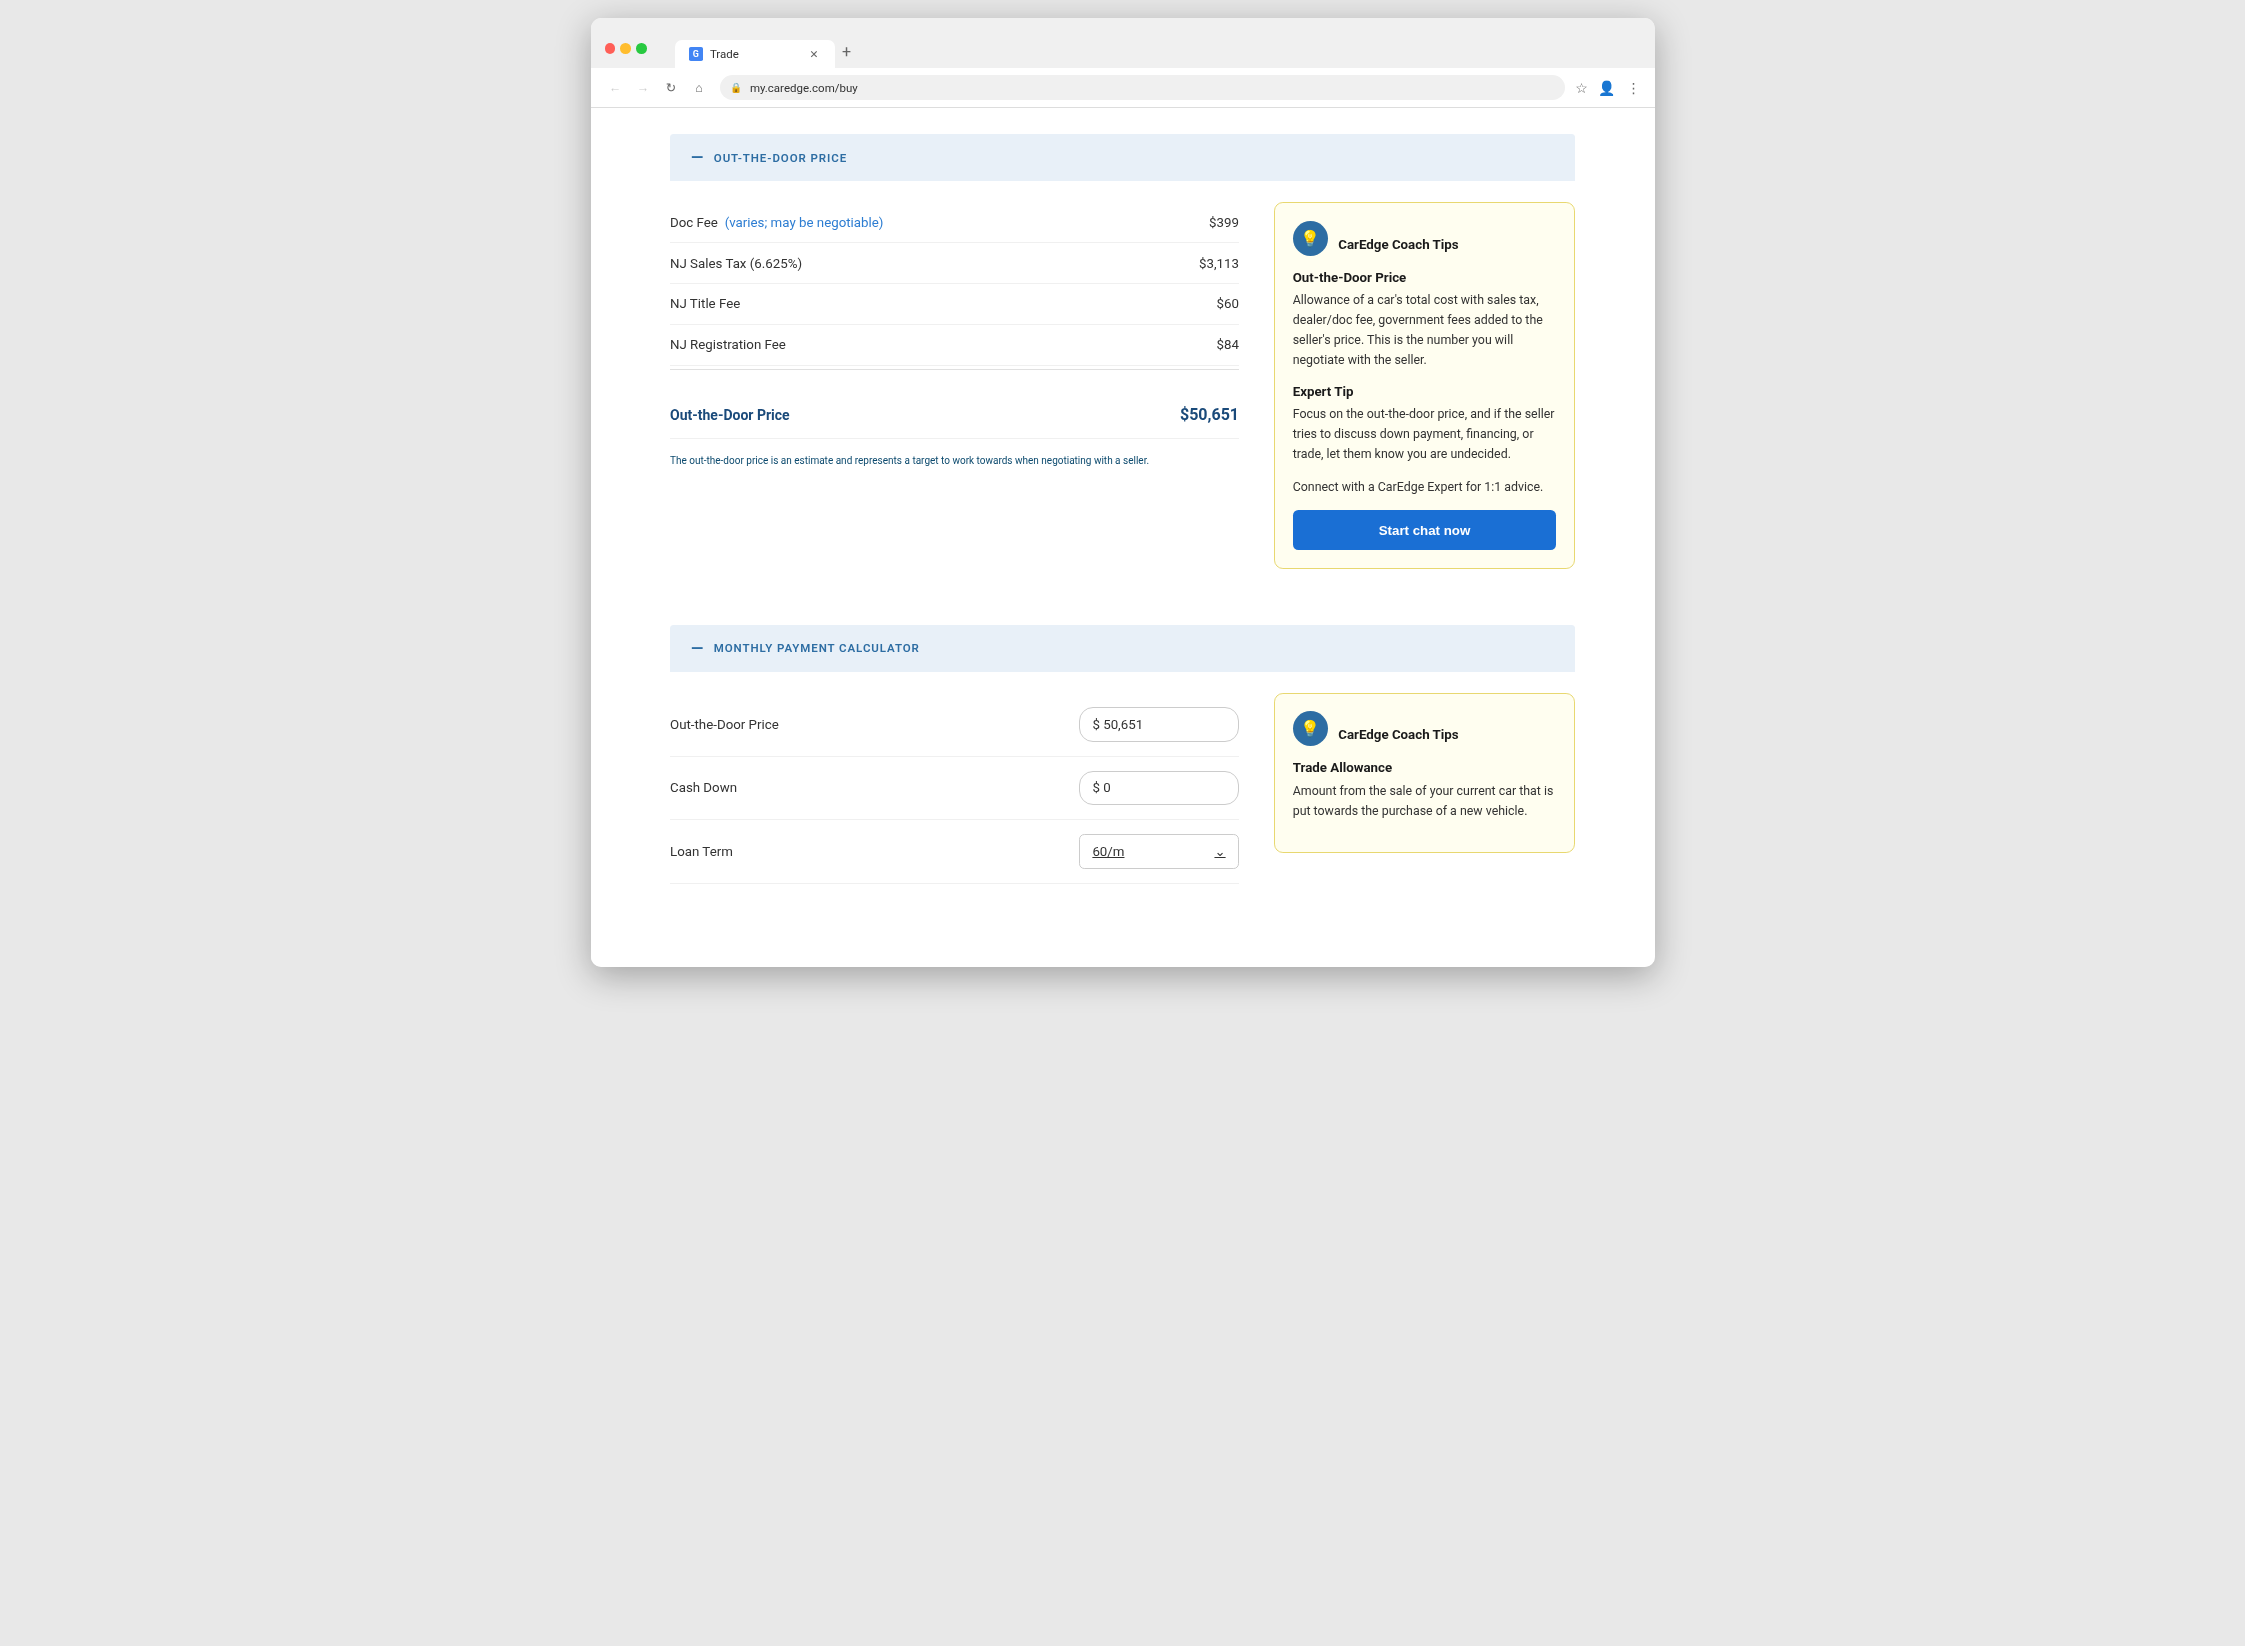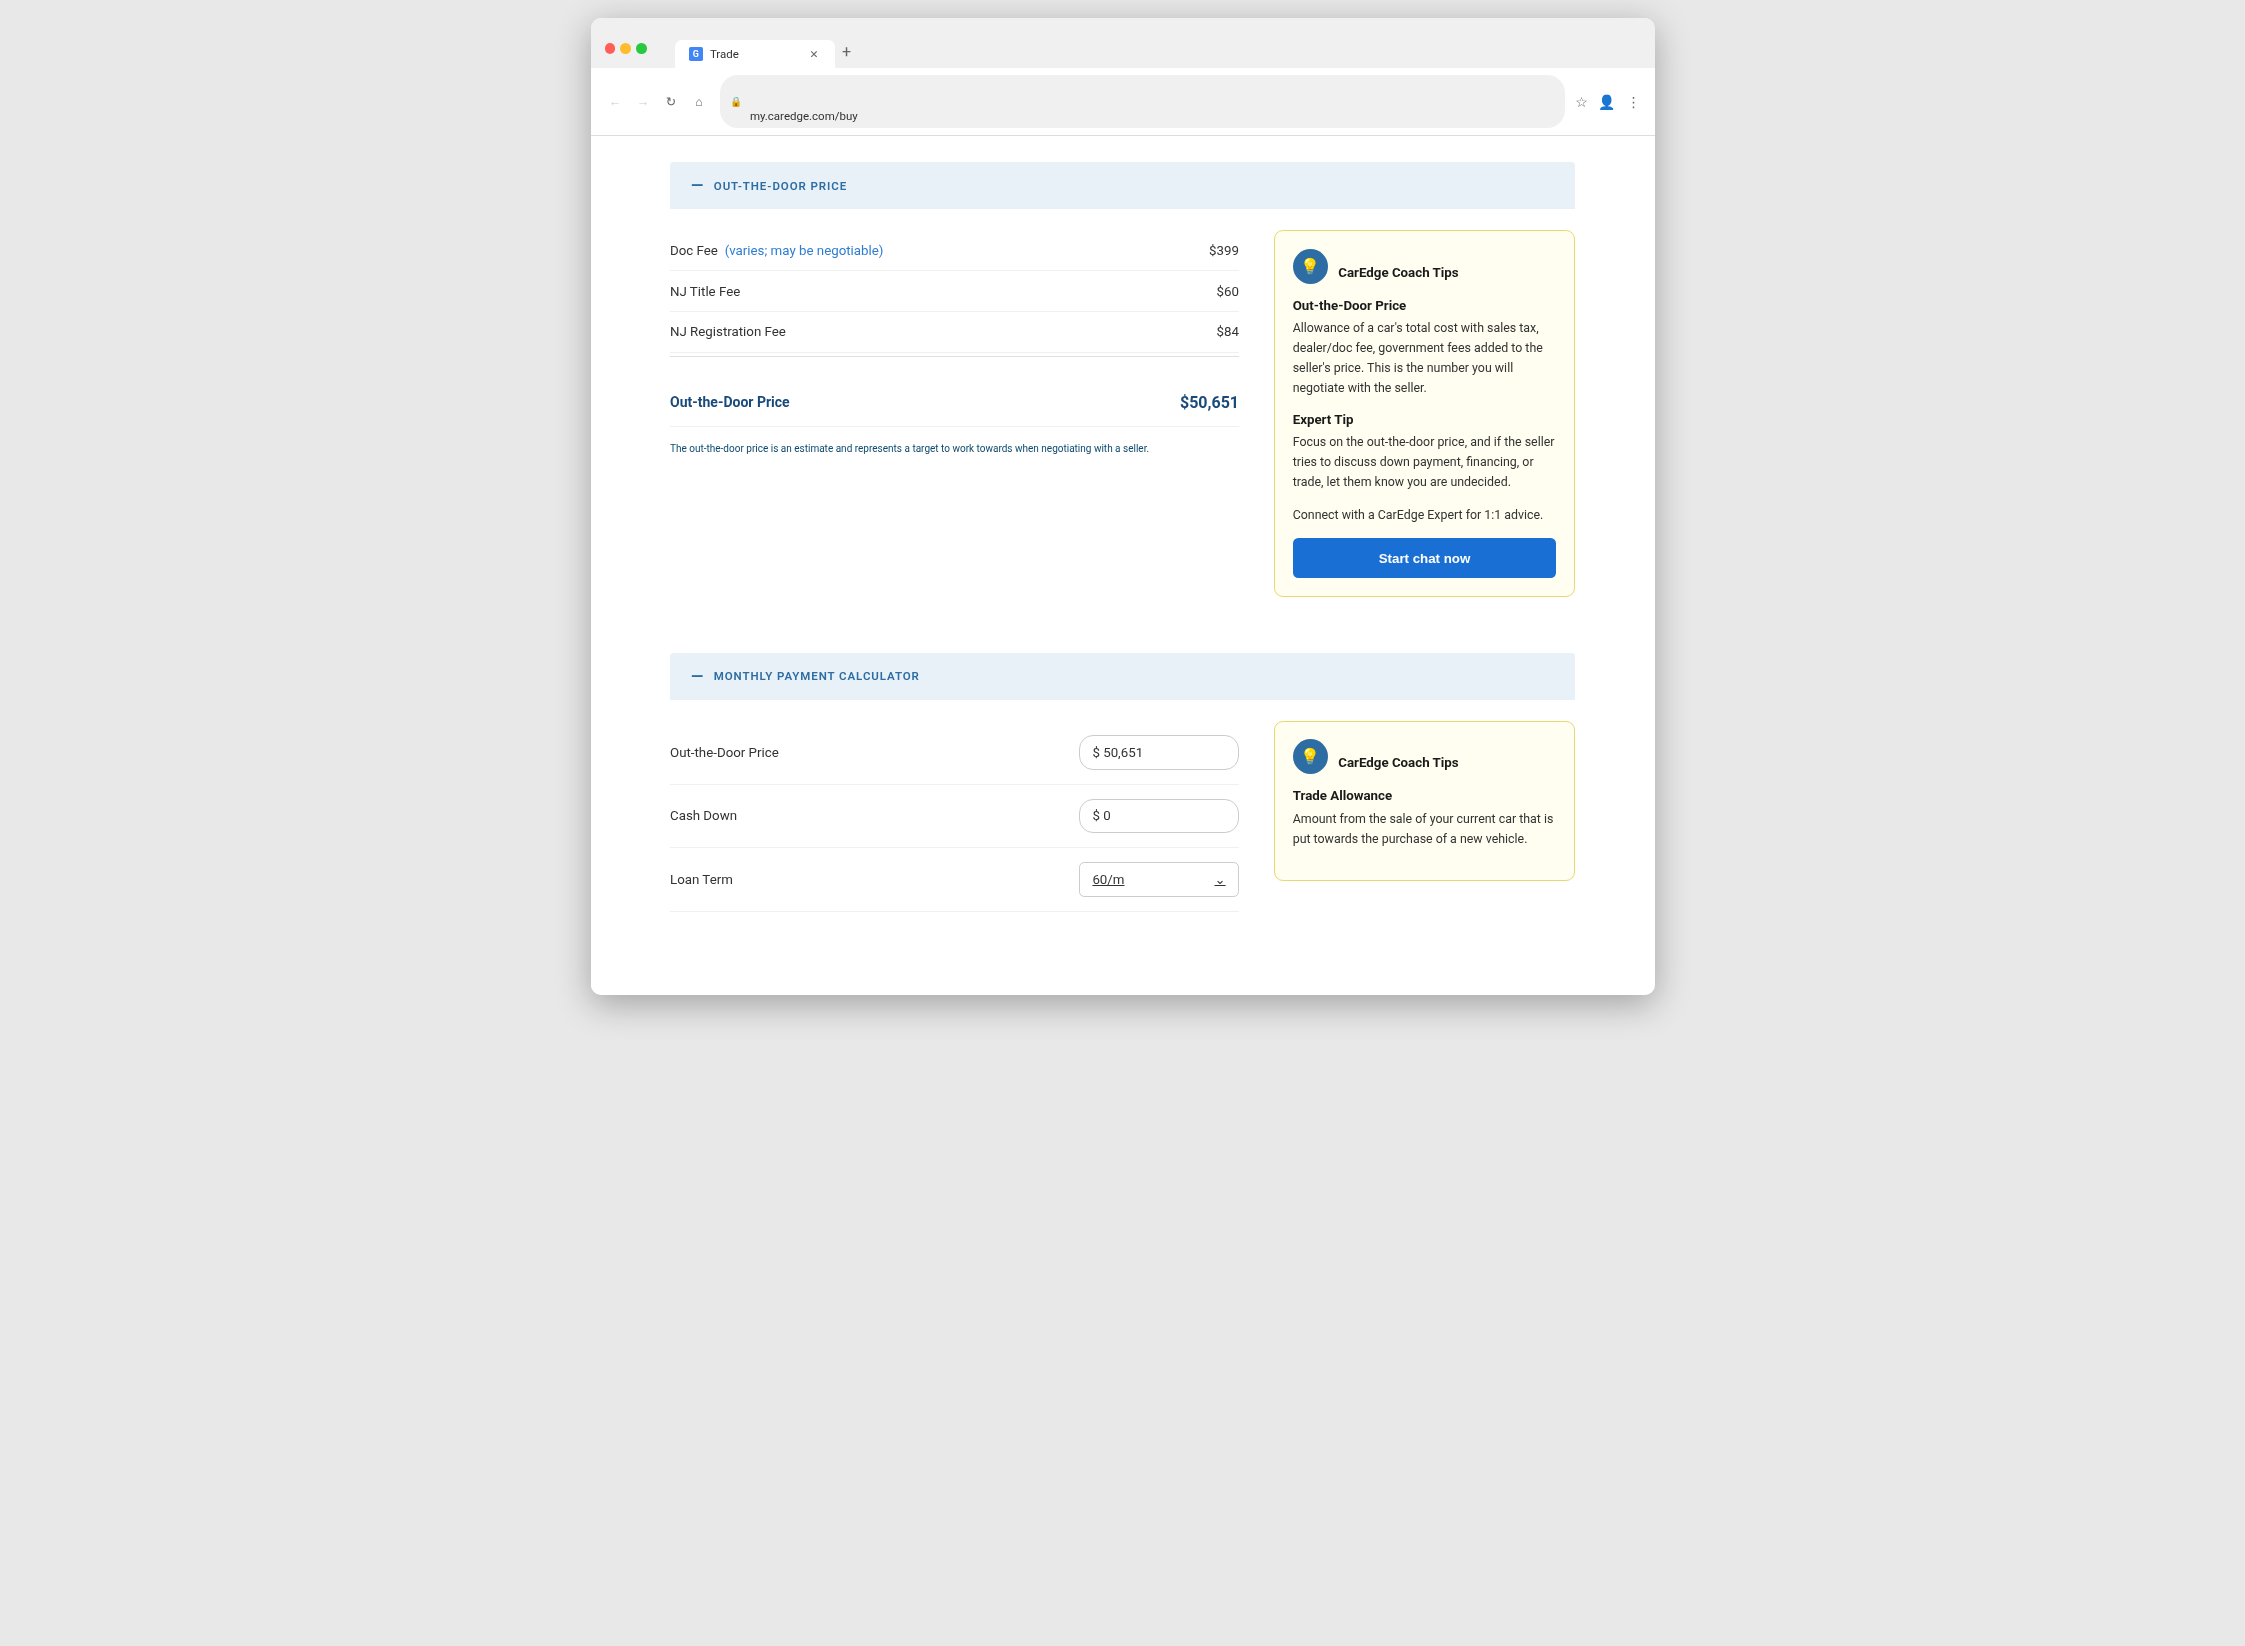--- a/index.html
+++ b/index.html
@@ -142,21 +142,20 @@
     }
 
     .lock-icon {
       color: #666;
       font-size: 9.8px;
     }
 
     .url-text {
       color: #333;
       font-size: 11.5px;
-      margin-top: 28px;
     }
 
     .address-bar-right {
       display: flex;
       gap: 10.6px;
       align-items: center;
       color: #666;
     }
 
     .browser-content {
@@ -424,20 +423,24 @@
 
 
             <div class="price-row">
               <span>
                 <span>Doc Fee</span>
                 <span style="color:#2d7dd2; margin-left:3.5px;">(varies; may be negotiable)</span>
               </span>
               <span class="price-amount">$399</span>
             </div>
 
+            <div class="price-row">
+              <span>NJ Sales Tax (6.625%)</span>
+              <span class="price-amount">$3,113</span>
+            </div>
 
             <div class="price-row">
               <span>NJ Title Fee</span>
               <span class="price-amount">$60</span>
             </div>
 
             <div class="price-row">
               <span>NJ Registration Fee</span>
               <span class="price-amount">$84</span>
             </div>

